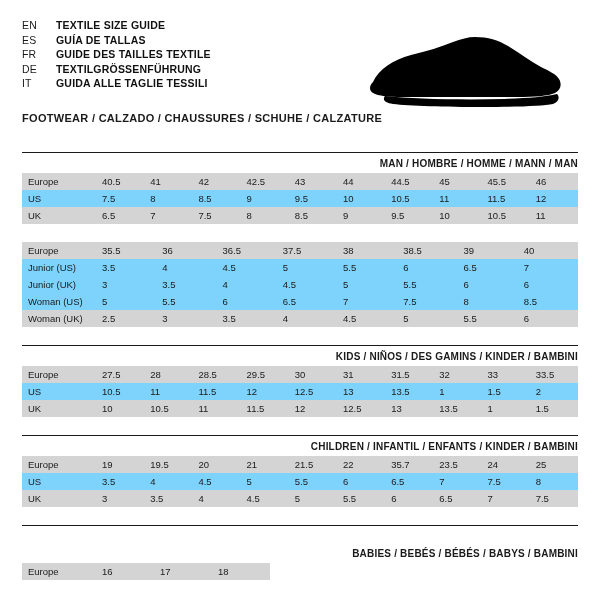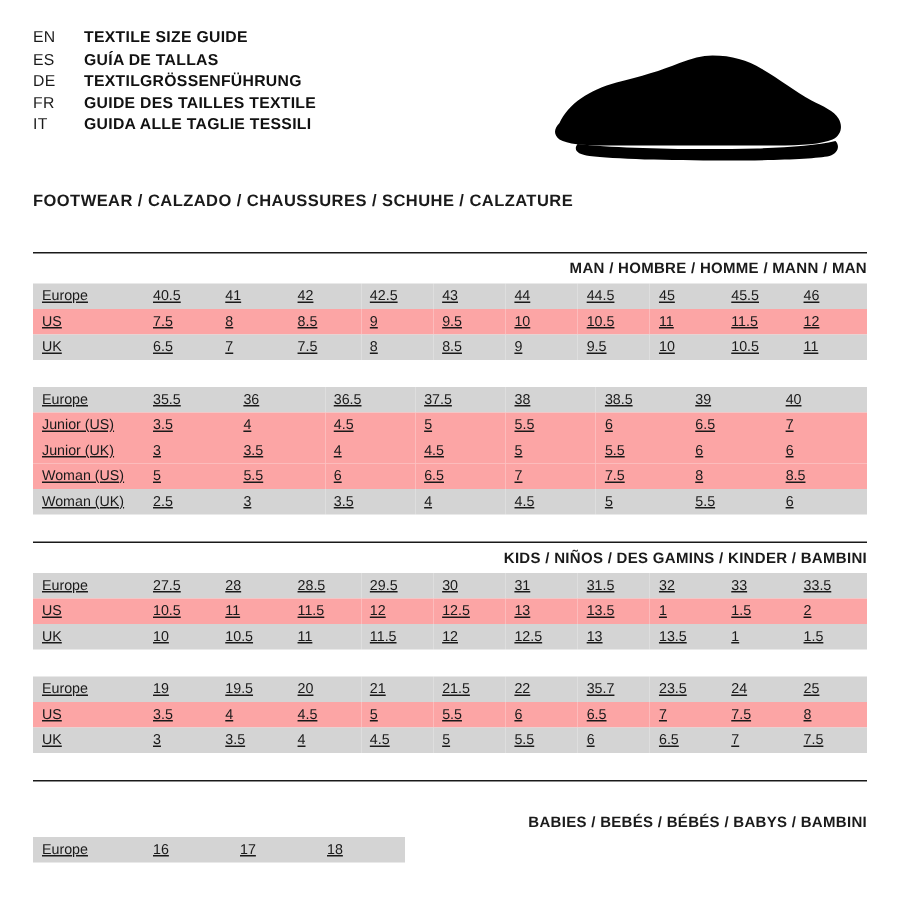--- a/index.html
+++ b/index.html
@@ -50,21 +50,20 @@
   .shoe-wrap {
     width: 200px;
     height: 80px;
     margin-right: 14px;
     margin-top: 14px;
     display: flex;
     align-items: center;
     justify-content: center;
   }
   .category-line {
-    margin-top: 16px;
     font-size: 11px;
     font-weight: bold;
     letter-spacing: 0.3px;
   }
   
   .section {
     margin-top: 18px;
   }
   .section.first {
     margin-top: 28px;
@@ -74,33 +73,32 @@
     font-weight: bold;
     letter-spacing: 0.2px;
     padding-bottom: 4px;
     text-align: right;
   }
   table.sizes {
     border-collapse: collapse;
     width: 100%;
     font-size: 9.5px;
     table-layout: fixed;
-    text-decoration: underline;
   }
   table.sizes td {
     padding: 3px 0 3px 6px;
     text-align: left;
     white-space: nowrap;
     border: none;
   }
   table.sizes tr.shaded td {
     background: #d4d4d4;
   }
   table.sizes tr.plain td {
-    background: #fca5a5;
+    background: #7dd3fc;
   }
   table.sizes td.label {
     width: 68px;
   }
   table.sizes.babies {
     width: 248px;
   }
   .hr-top {
     border-top: 1px solid #1a1a1a;
   }
@@ -115,26 +113,26 @@
       <tbody>
           <tr>
             <td class="lang-code">EN</td>
             <td class="lang-title">TEXTILE SIZE GUIDE</td>
           </tr>
           <tr>
             <td class="lang-code">ES</td>
             <td class="lang-title">GUÍA DE TALLAS</td>
           </tr>
           <tr>
+            <td class="lang-code">FR</td>
+            <td class="lang-title">GUIDE DES TAILLES TEXTILE</td>
+          </tr>
+          <tr>
             <td class="lang-code">DE</td>
             <td class="lang-title">TEXTILGRÖSSENFÜHRUNG</td>
-          </tr>
-          <tr>
-            <td class="lang-code">FR</td>
-            <td class="lang-title">GUIDE DES TAILLES TEXTILE</td>
           </tr>
           <tr>
             <td class="lang-code">IT</td>
             <td class="lang-title">GUIDA ALLE TAGLIE TESSILI</td>
           </tr>
         </tbody>
     </table>
     <div class="shoe-wrap">
       <svg width="195" height="72" viewBox="0 0 195 72" xmlns="http://www.w3.org/2000/svg" aria-hidden="true">
         <path fill="#000000" d="M6 46 C12 33 26 24 44 19 C60 15 74 11 86 6 C94 3 101 1 108 1 C121 1 131 4 141 10 C153 17 163 25 174 31 C182 35 189 38 192 43 C195 48 194 54 188 57 C181 60 168 61 150 61 C120 61 72 61 36 61 C22 61 11 60 6 57 C2 54 2 50 6 46 Z"></path>
@@ -293,20 +291,21 @@
               <td>12.5</td>
               <td>13</td>
               <td>13.5</td>
               <td>1</td>
               <td>1.5</td>
             </tr>
           </tbody>
         </table>
       </div>
       <div class="section">
+        <div class="section-title hr-top" style="padding-top: 5px;">CHILDREN / INFANTIL / ENFANTS / KINDER / BAMBINI</div>
         <table class="sizes">
           <tbody>
             <tr class="shaded">
               <td class="label">Europe</td>
               <td>19</td>
               <td>19.5</td>
               <td>20</td>
               <td>21</td>
               <td>21.5</td>
               <td>22</td>

